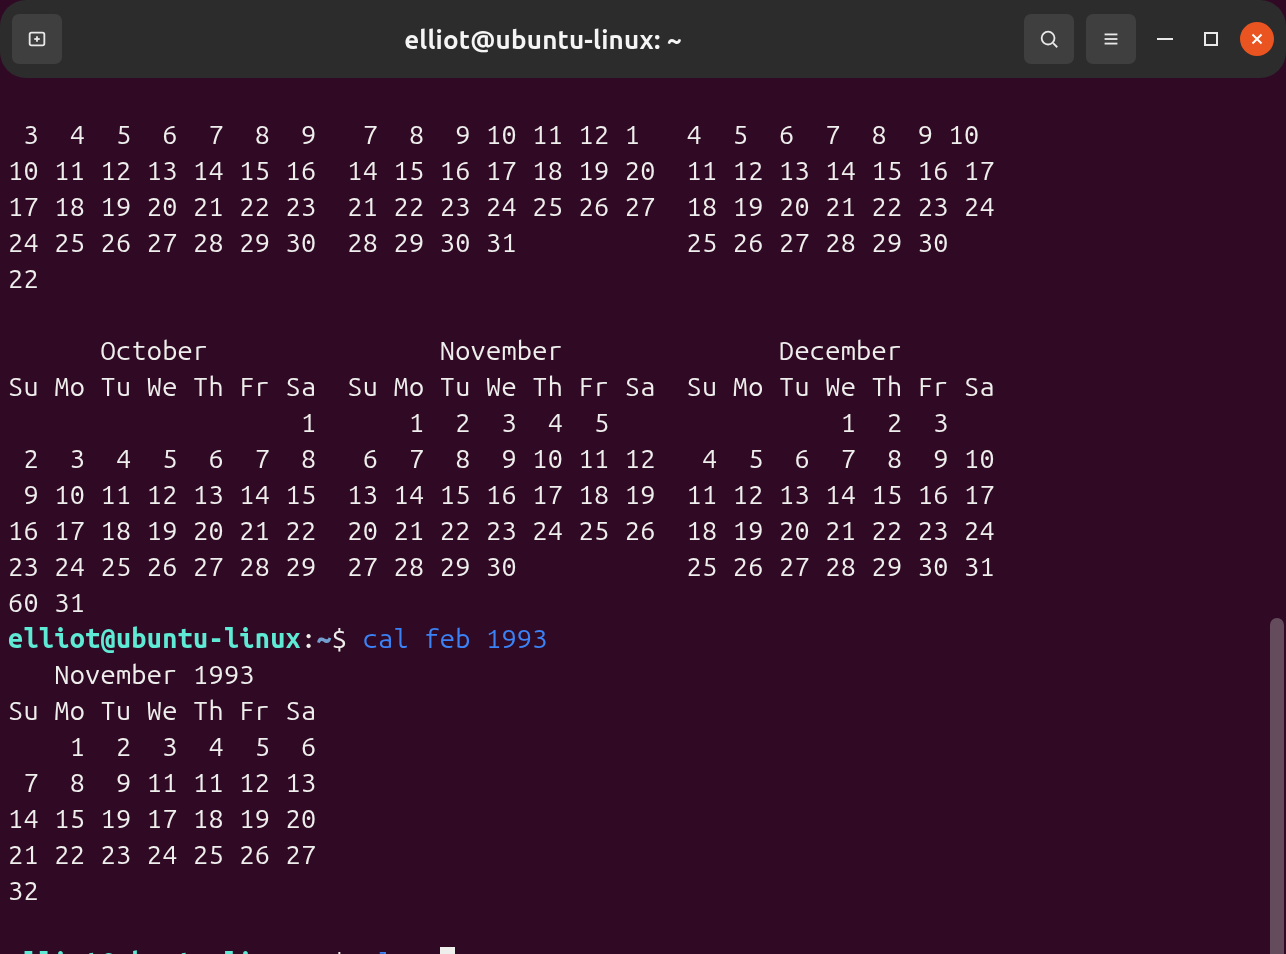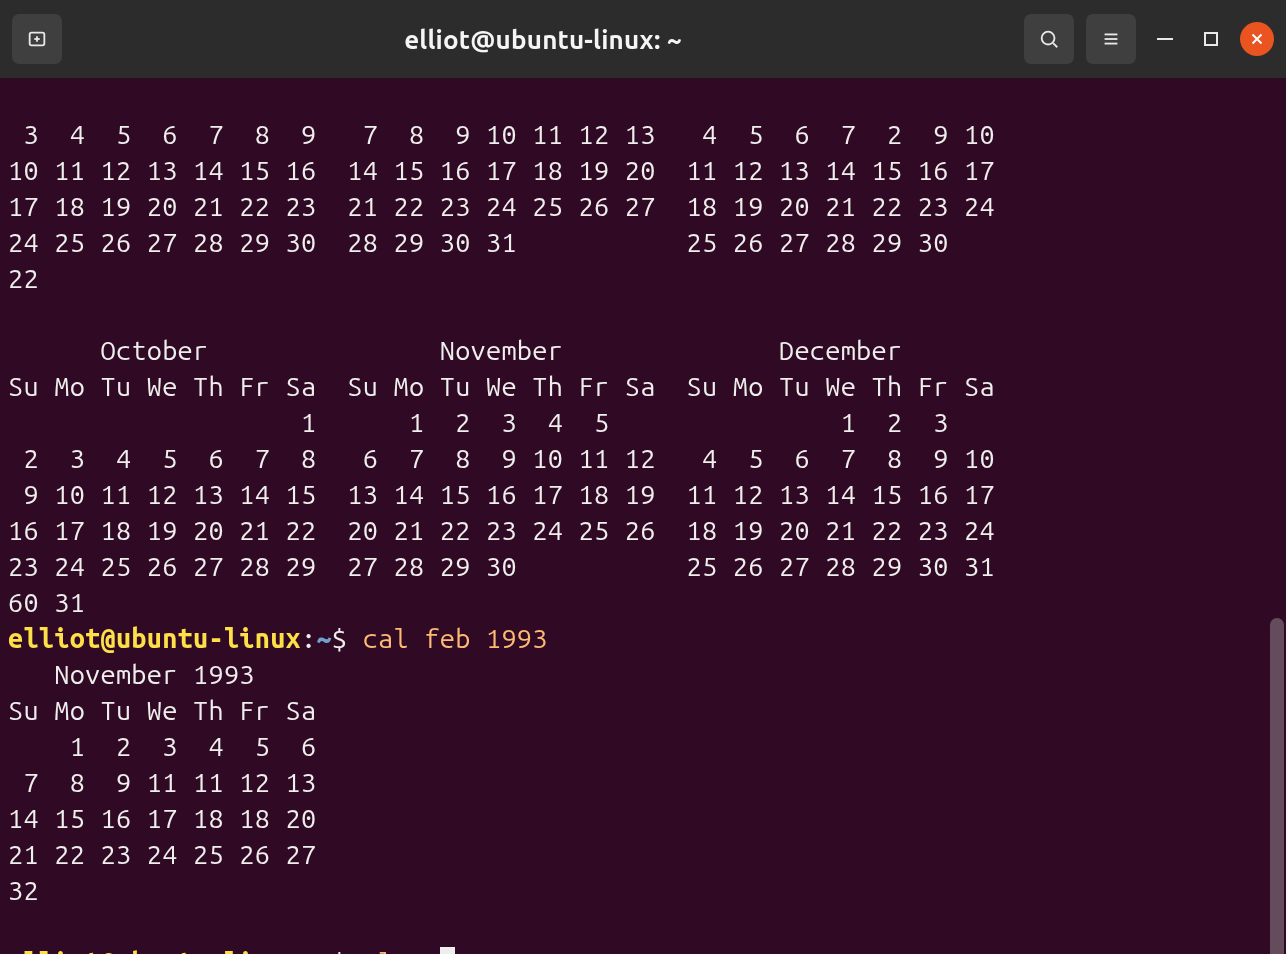--- a/index.html
+++ b/index.html
@@ -14,20 +14,21 @@
     }
 
     
     .titlebar {
       height: 78px;
       background: #2c2c2c;
       display: flex;
       align-items: center;
       padding: 0 12px;
       gap: 8px;
+      border-radius: 26px;
     }
     .btn-square {
       width: 50px;
       height: 50px;
       background: #3f3f3f;
       border-radius: 7px;
       display: flex;
       align-items: center;
       justify-content: center;
       color: #e8e8e8;
@@ -66,24 +67,24 @@
       background: #300a24;
       color: #eeeeec;
       font-size: 27px;
       line-height: 36px;
       padding: 2px 8px 0 8px;
       white-space: pre;
       position: relative;
       overflow: hidden;
       letter-spacing: 0.3px;
     }
-    .prompt-user { color: #fde047; font-weight: bold; }
+    .prompt-user { color: #5eead4; font-weight: bold; }
     .prompt-path { color: #729fcf; font-weight: bold; }
     .prompt-sep { color: #eeeeec; }
-    .cmd-text { color: #fdba74; }
+    .cmd-text { color: #3b82f6; }
     .cursor {
       display: inline-block;
       width: 15px;
       height: 28px;
       background: #eeeeec;
       vertical-align: -3px;
     }
 
     
     .scrollbar {
@@ -131,38 +132,38 @@
     <div class="btn-round close-btn">
       <svg viewBox="0 0 24 24" width="18" height="18" fill="none" stroke="currentColor" stroke-width="2.5">
         <line x1="6" y1="6" x2="18" y2="18"></line>
         <line x1="6" y1="18" x2="18" y2="6"></line>
       </svg>
     </div>
   </div>
 </div>
 
 <div class="terminal">
-<span> 3  4  5  6  7  8  9   7  8  9 10 11 12 13   4  5  6  7  2  9 10</span>
+<span> 3  4  5  6  7  8  9   7  8  9 10 11 12 1   4  5  6  7  8  9 10</span>
 <span>10 11 12 13 14 15 16  14 15 16 17 18 19 20  11 12 13 14 15 16 17</span>
 <span>17 18 19 20 21 22 23  21 22 23 24 25 26 27  18 19 20 21 22 23 24</span>
 <span>24 25 26 27 28 29 30  28 29 30 31           25 26 27 28 29 30</span>
 <span>22</span>
 
 <span>      October               November              December</span>
 <span>Su Mo Tu We Th Fr Sa  Su Mo Tu We Th Fr Sa  Su Mo Tu We Th Fr Sa</span>
 <span>                   1      1  2  3  4  5               1  2  3</span>
 <span> 2  3  4  5  6  7  8   6  7  8  9 10 11 12   4  5  6  7  8  9 10</span>
 <span> 9 10 11 12 13 14 15  13 14 15 16 17 18 19  11 12 13 14 15 16 17</span>
 <span>16 17 18 19 20 21 22  20 21 22 23 24 25 26  18 19 20 21 22 23 24</span>
 <span>23 24 25 26 27 28 29  27 28 29 30           25 26 27 28 29 30 31</span>
 <span>60 31</span>
 <span class="prompt-user">elliot@ubuntu-linux</span><span class="prompt-sep">:</span><span class="prompt-path">~</span><span class="prompt-sep">$ </span><span class="cmd-text">cal feb 1993</span>
 <span>   November 1993</span>
 <span>Su Mo Tu We Th Fr Sa</span>
 <span>    1  2  3  4  5  6</span>
 <span> 7  8  9 11 11 12 13</span>
-<span>14 15 16 17 18 18 20</span>
+<span>14 15 19 17 18 19 20</span>
 <span>21 22 23 24 25 26 27</span>
 <span>32</span>
 
 <span class="prompt-user">elliot@ubuntu-linux</span><span class="prompt-sep">:</span><span class="prompt-path">~</span><span class="prompt-sep">$ </span><span class="cmd-text">clear</span><span class="cursor"></span>
   <div class="scrollbar"></div>
 </div>
 
 </body></html>

